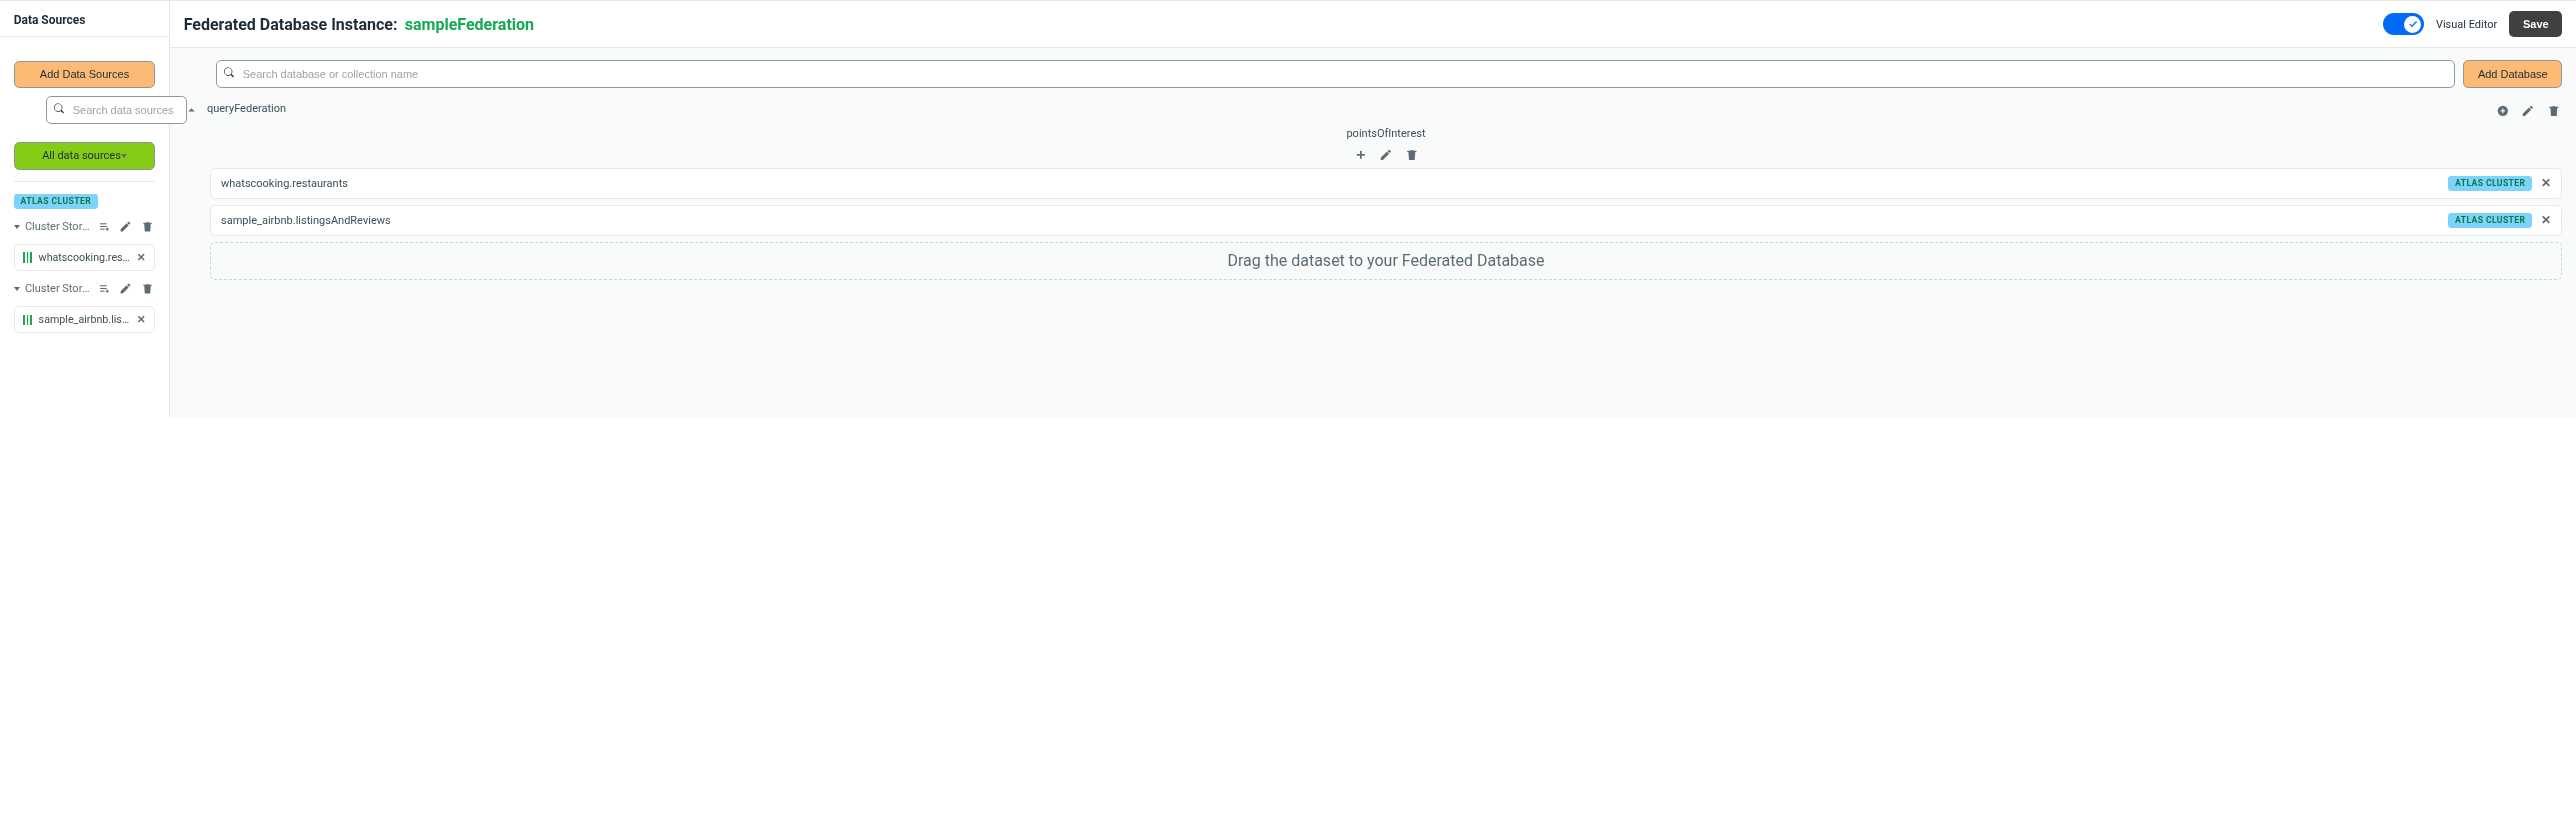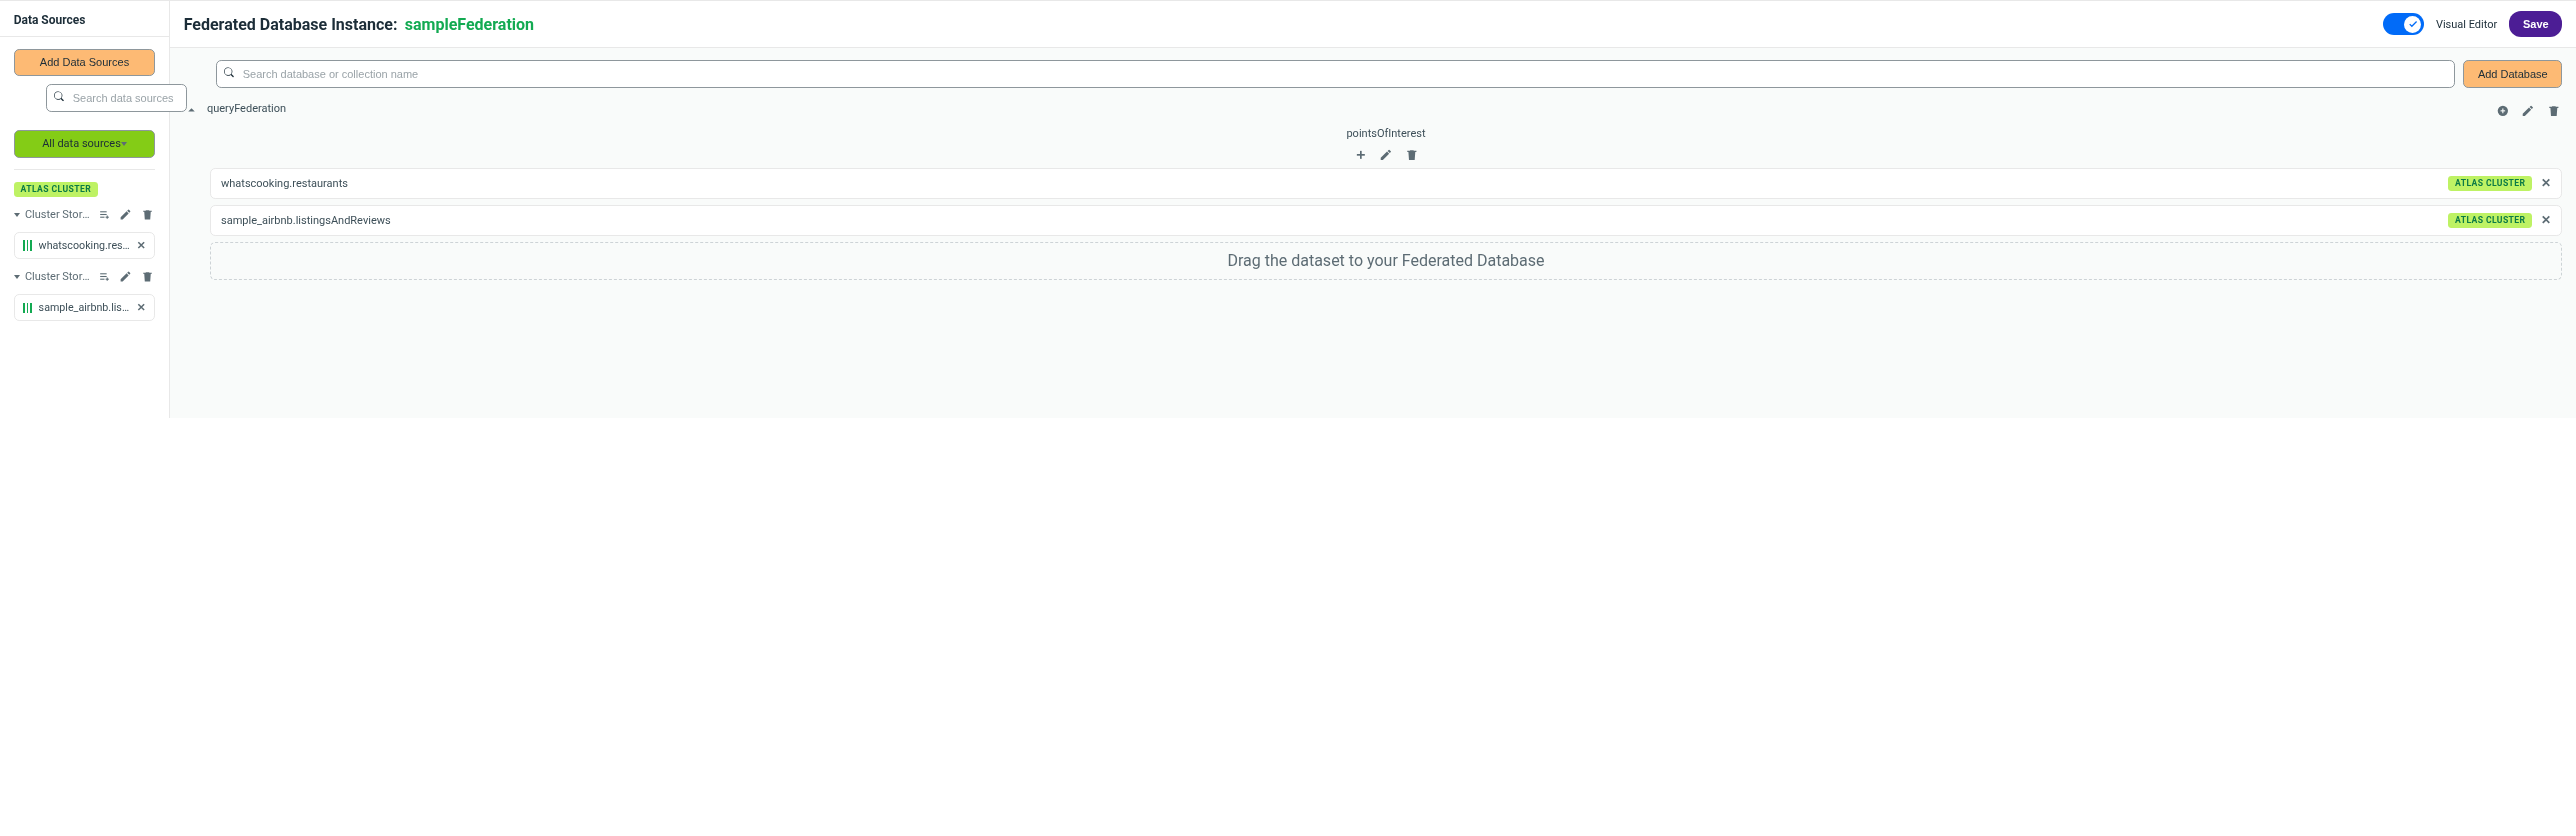--- a/index.html
+++ b/index.html
@@ -14,20 +14,21 @@
     width: 100%;
     min-height: 418px;
   }
   
   .sidebar {
     width: 170px;
     border-right: 0.9px solid #e8e8e8;
     border-top: 0.9px solid #e8e8e8;
     display: flex;
     flex-direction: column;
+    gap: 12px;
   }
   .sidebar-header {
     padding: 12px 13.7px 8.6px 13.7px;
     font-weight: 700;
     font-size: 12px;
     color: #1c2d38;
     border-bottom: 0.9px solid #e8e8e8;
   }
   .sidebar-body {
     padding: 12px 13.7px;
@@ -83,21 +84,21 @@
     color: #1c2d38;
     margin-top: 10px;
   }
   .divider {
     height: 0.9px;
     background: #e8e8e8;
     margin: 3.4px 0;
   }
   .badge-green {
     display: inline-block;
-    background: #bef264;
+    background: #7dd3fc;
     color: #0b7a46;
     font-weight: 700;
     font-size: 8.6px;
     letter-spacing: 0.4px;
     padding: 2.6px 6.9px;
     border-radius: 3.4px;
   }
   .cluster-store-row {
     display: flex;
     align-items: center;
@@ -193,24 +194,24 @@
     background: #fff;
     border-radius: 50%;
     display: flex;
     align-items: center;
     justify-content: center;
     color: #016bf8;
   }
   .toggle .knob svg { width: 10.3px; height: 10.3px; }
   .toggle-label { font-size: 11px; color: #1c2d38; }
   .btn-save {
-    background: #4c1d95;
+    background: #404040;
     color: #fff;
     border: none;
-    border-radius: 12px;
+    border-radius: 5px;
     padding: 6.9px 13.7px;
     font-size: 11px;
     font-weight: 600;
     cursor: pointer;
   }
   .main-body {
     padding: 12px 13.7px;
     background: #f9fbfa;
     flex: 1;
   }

